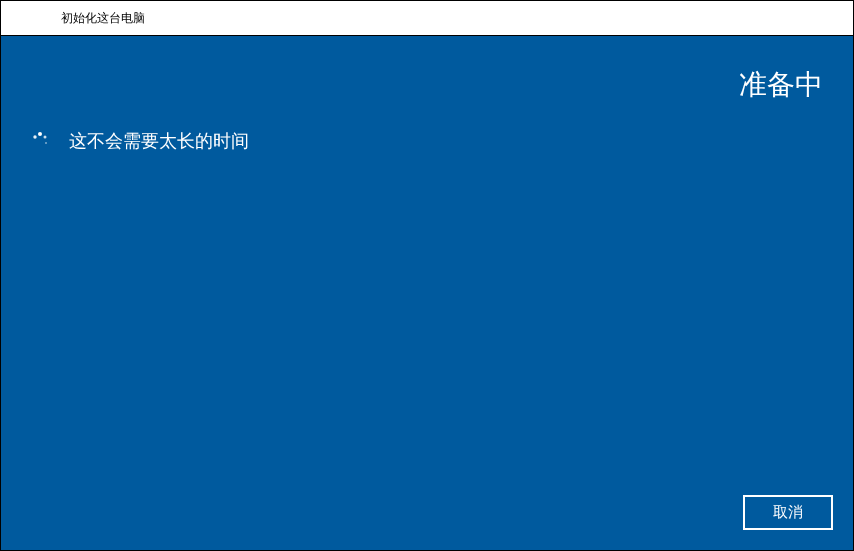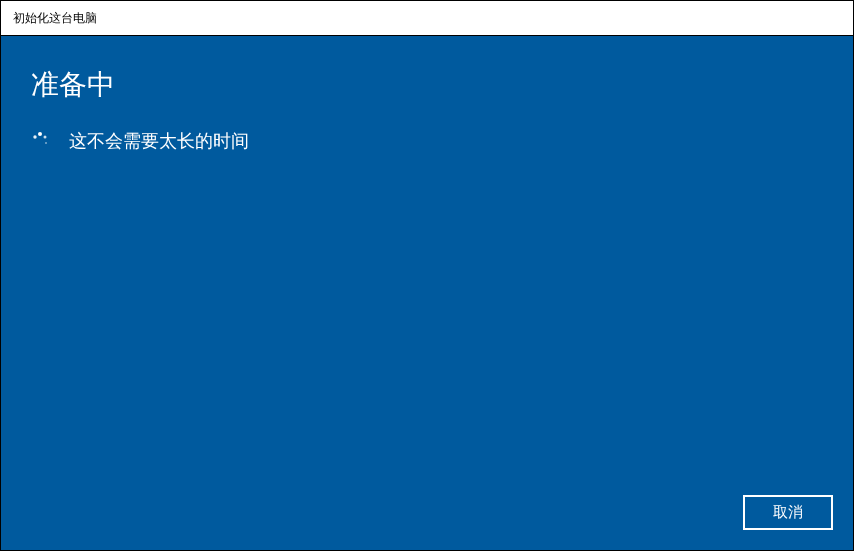--- a/index.html
+++ b/index.html
@@ -19,39 +19,41 @@
       height: 35px;
       background: #fff;
       border-bottom: 1px solid #000;
       display: flex;
       align-items: center;
       padding: 0 12px;
     }
     .titlebar-text {
       font-size: 12px;
       color: #000;
+      margin-left: 48px;
     }
     .content {
       background: #005a9e;
       background: linear-gradient(180deg, #0063b1 0%, #005a9e 100%);
       background: #005a9e;
       height: calc(100% - 35px);
       padding: 30px 30px 20px 30px;
       display: flex;
       flex-direction: column;
       position: relative;
     }
     .blue-bg {
       background: #005a9e;
     }
     .heading {
       color: #fff;
       font-size: 28px;
       font-weight: 400;
       margin-bottom: 25px;
+      text-align: right;
     }
     .status-row {
       display: flex;
       align-items: center;
       gap: 20px;
     }
     .spinner {
       width: 18px;
       height: 18px;
       position: relative;

